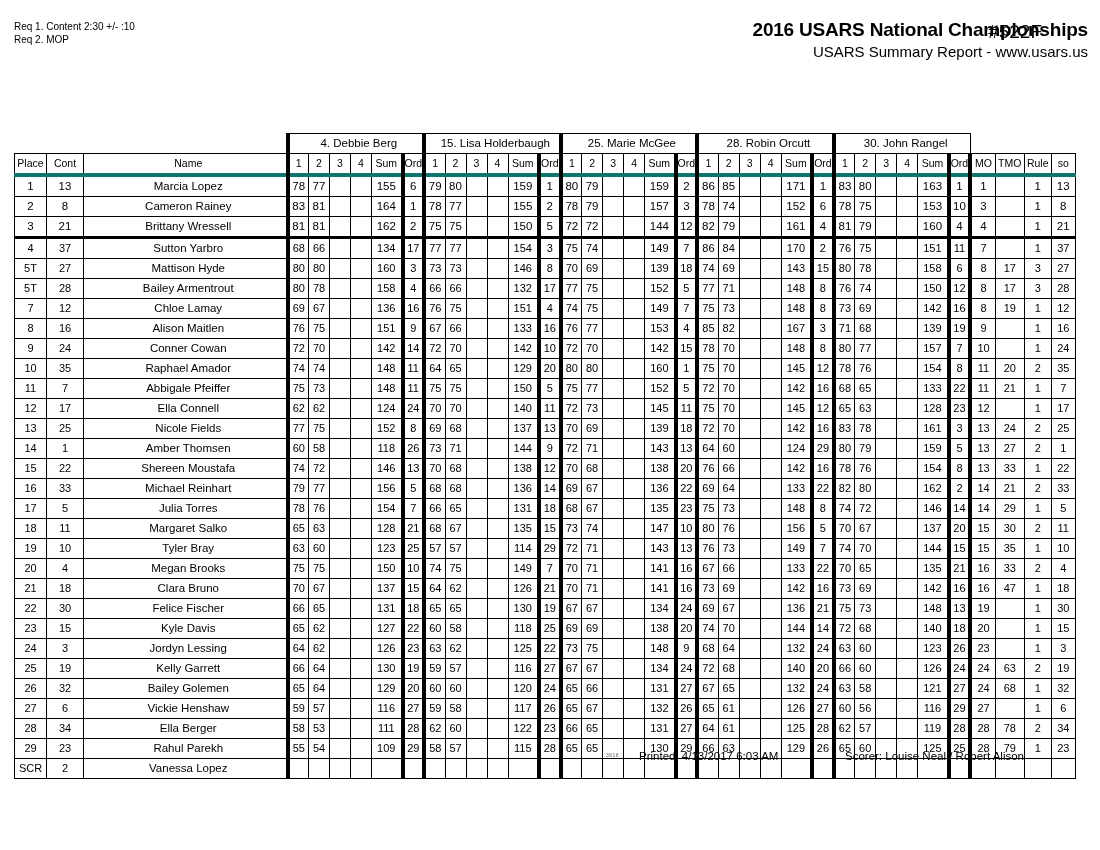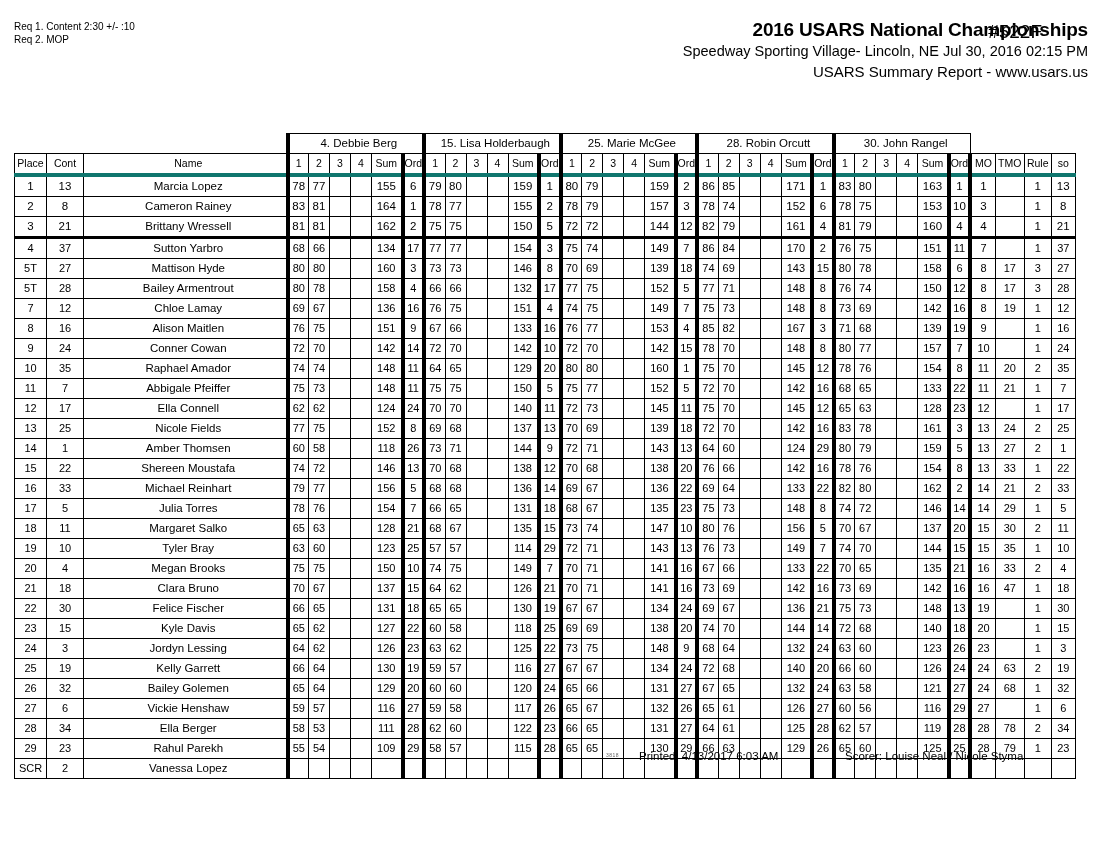--- a/index.html
+++ b/index.html
@@ -168,21 +168,20 @@
 
 <div id="page">
 
   <div class="req-block">
     <span class="req-line">Req 1.  Content 2:30 +/- :10</span>
     <span class="req-line">Req 2.  MOP</span>
   </div>
 
   <div class="title-block">
     <div class="t-main">2016 USARS National Championships</div>
-    <div class="t-venue">Speedway Sporting Village- Lincoln, NE  Jul 30, 2016  02:15 PM</div>
     <div class="t-report">USARS Summary Report - www.usars.us</div>
   </div>
 
   <div class="event-code">#522F</div>
 
   <table id="sheet">
     <colgroup id="cols">
         <col class="c-place">
         <col class="c-cont">
         <col class="c-name">
@@ -1441,16 +1440,16 @@
           <td></td>
           <td></td>
           <td></td>
         </tr>
       </tbody>
   </table>
 
   <div class="footer">
     <span class="micro">3818</span>
     <span class="printed">Printed:  4/13/2017  6:03 AM</span>
-    <span class="scorer">Scorer:   Louise Neal / Nicole Styma</span>
+    <span class="scorer">Scorer:   Louise Neal / Robert Alison</span>
   </div>
 
 </div>
 
 </body></html>

